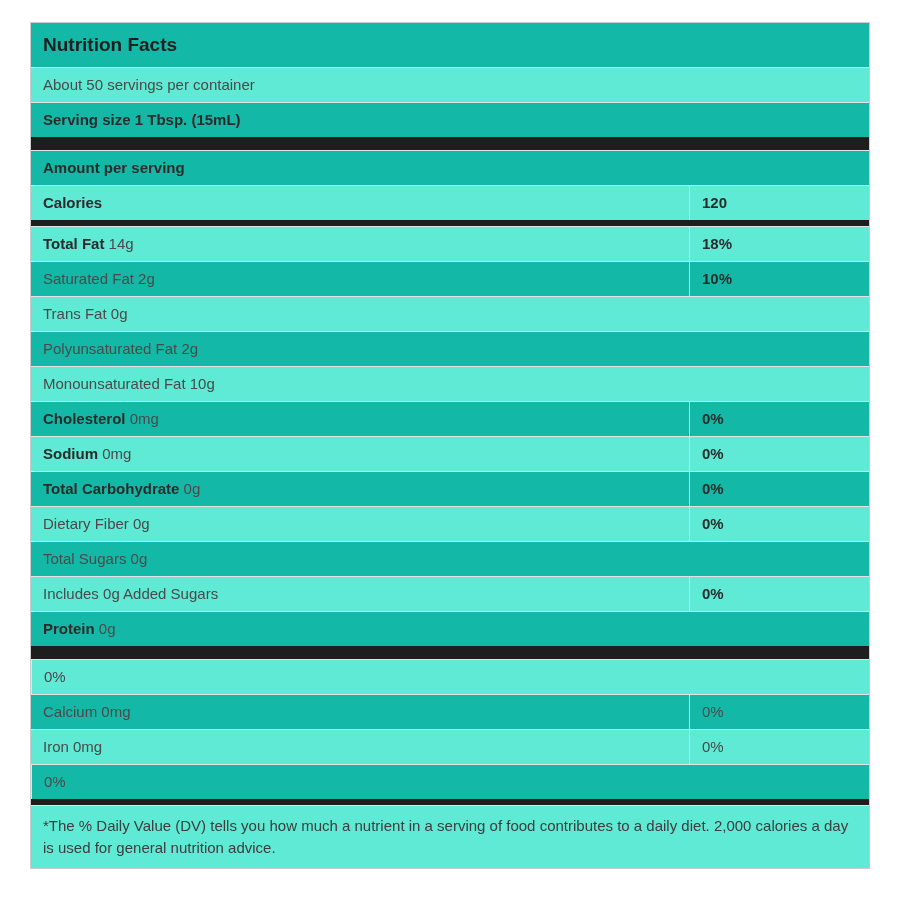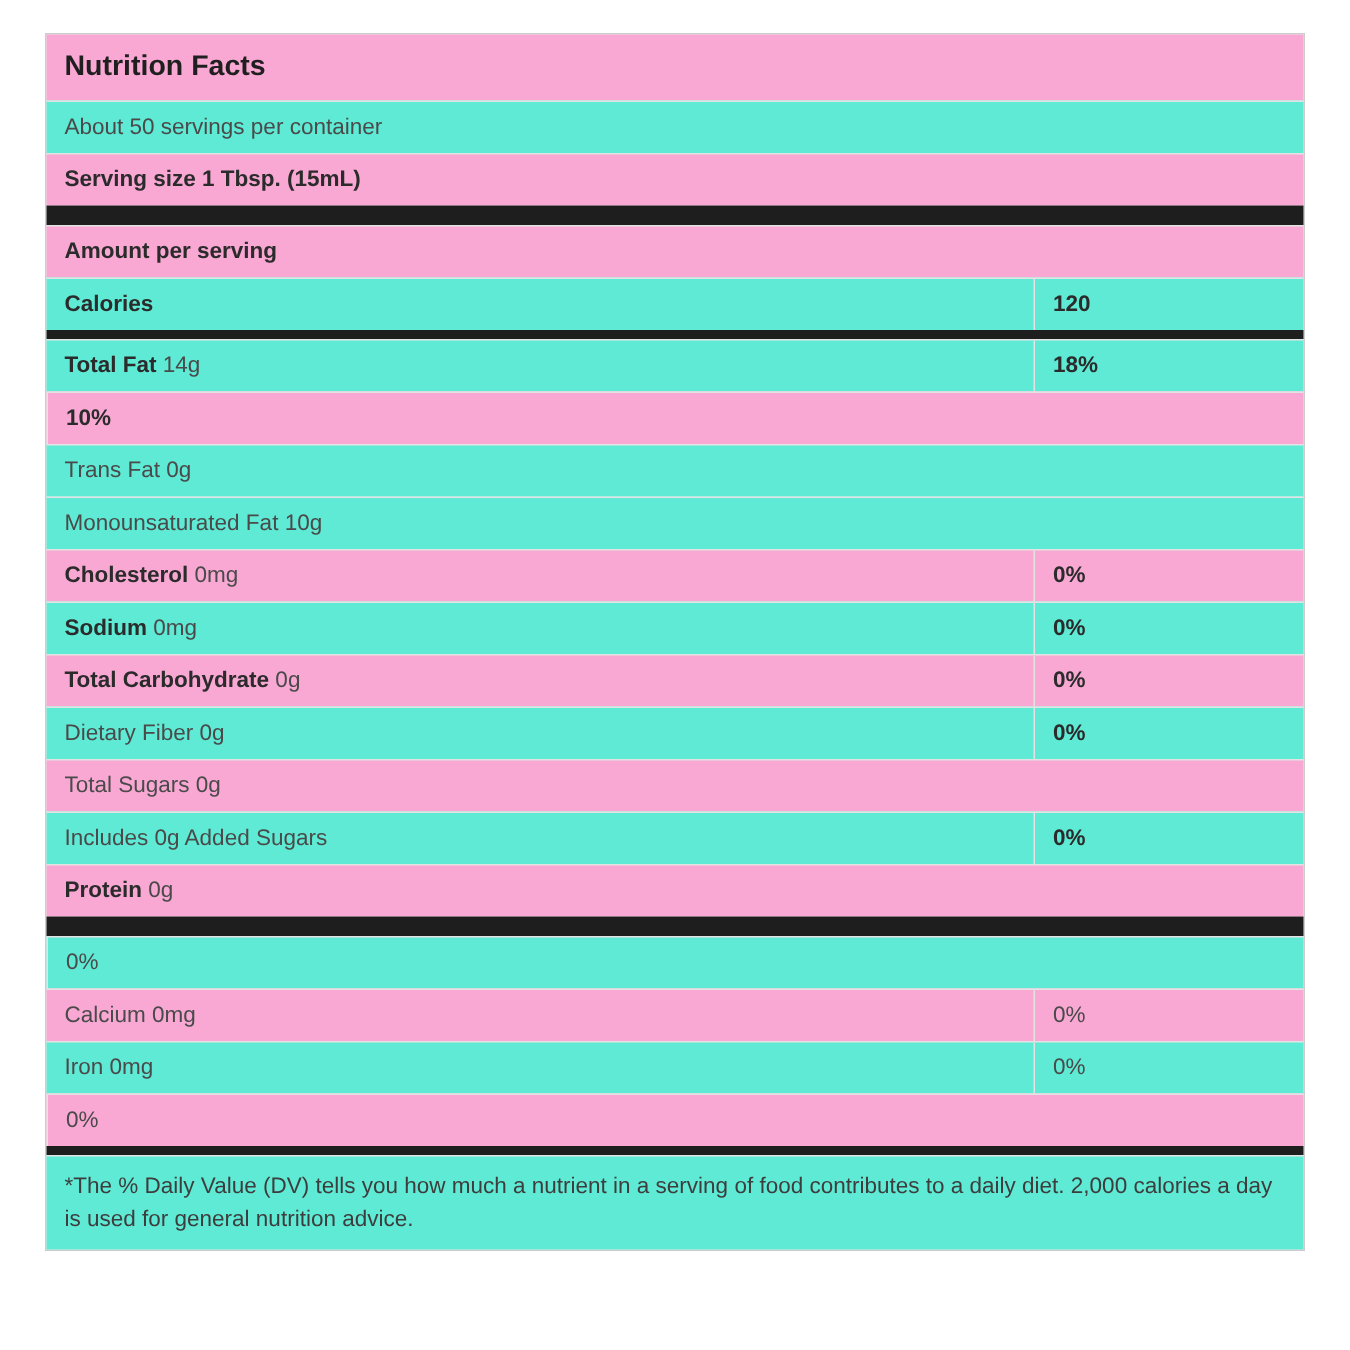--- a/index.html
+++ b/index.html
@@ -12,21 +12,21 @@
     top: 22px;
     width: 840px;
     border: 1px solid #cccccc;
     background: #ffffff;
   }
 
   .row {
     display: flex;
     align-items: stretch;
     border-top: 1px solid #e3e3e3;
-    background: #f9a8d4;
+    background: #14b8a6;
     font-size: 15px;
     color: #4a4a4a;
   }
   .row:first-child { border-top: none; }
   .stripe { background: #5eead4; }
 
   .cell { padding: 8px 12px; line-height: 18px; }
   .name-cell { flex: 1; }
   .dv-cell {
     width: 180px;
@@ -84,30 +84,40 @@
 
   <div class="row stripe">
     <div class="cell name-cell">
       <span class="bold-txt">Total Fat</span>
       <span>14g</span>
     </div>
     <div class="cell dv-cell">18%</div>
   </div>
 
   <div class="row">
+    <div class="cell name-cell">
+      <span>Saturated Fat</span>
+      <span>2g</span>
+    </div>
     <div class="cell dv-cell">10%</div>
   </div>
 
   <div class="row stripe">
     <div class="cell full-cell">
       <span>Trans Fat</span>
       <span>0g</span>
     </div>
   </div>
 
+  <div class="row">
+    <div class="cell full-cell">
+      <span>Polyunsaturated Fat</span>
+      <span>2g</span>
+    </div>
+  </div>
 
   <div class="row stripe">
     <div class="cell full-cell">
       <span>Monounsaturated Fat</span>
       <span>10g</span>
     </div>
   </div>
 
   <div class="row">
     <div class="cell name-cell">

